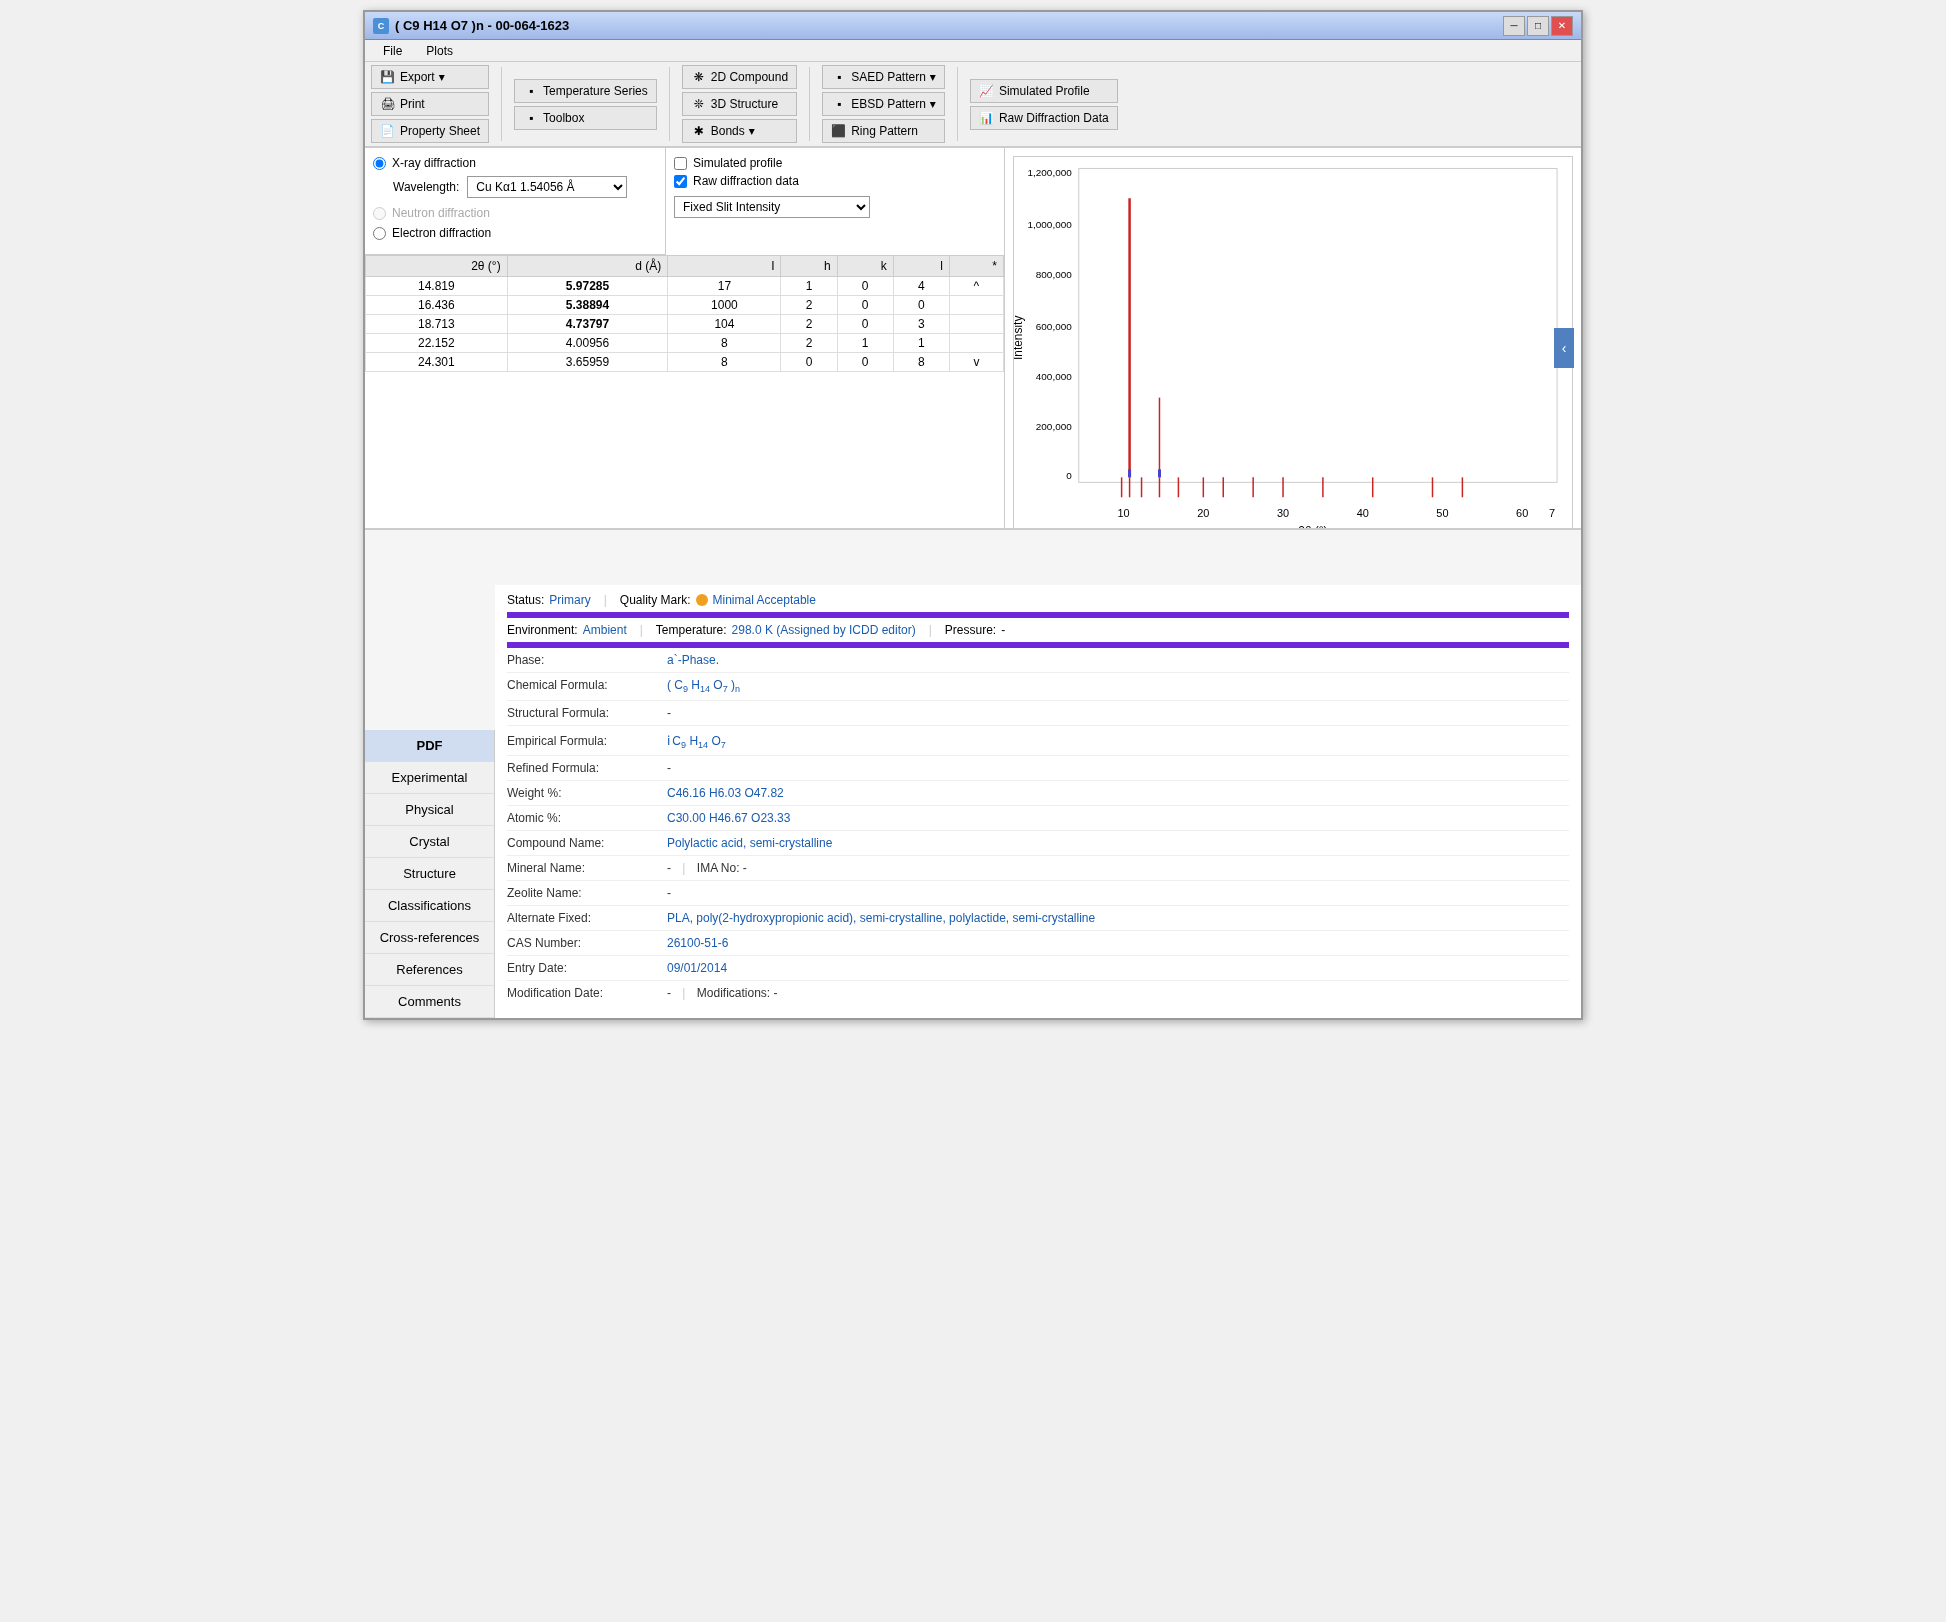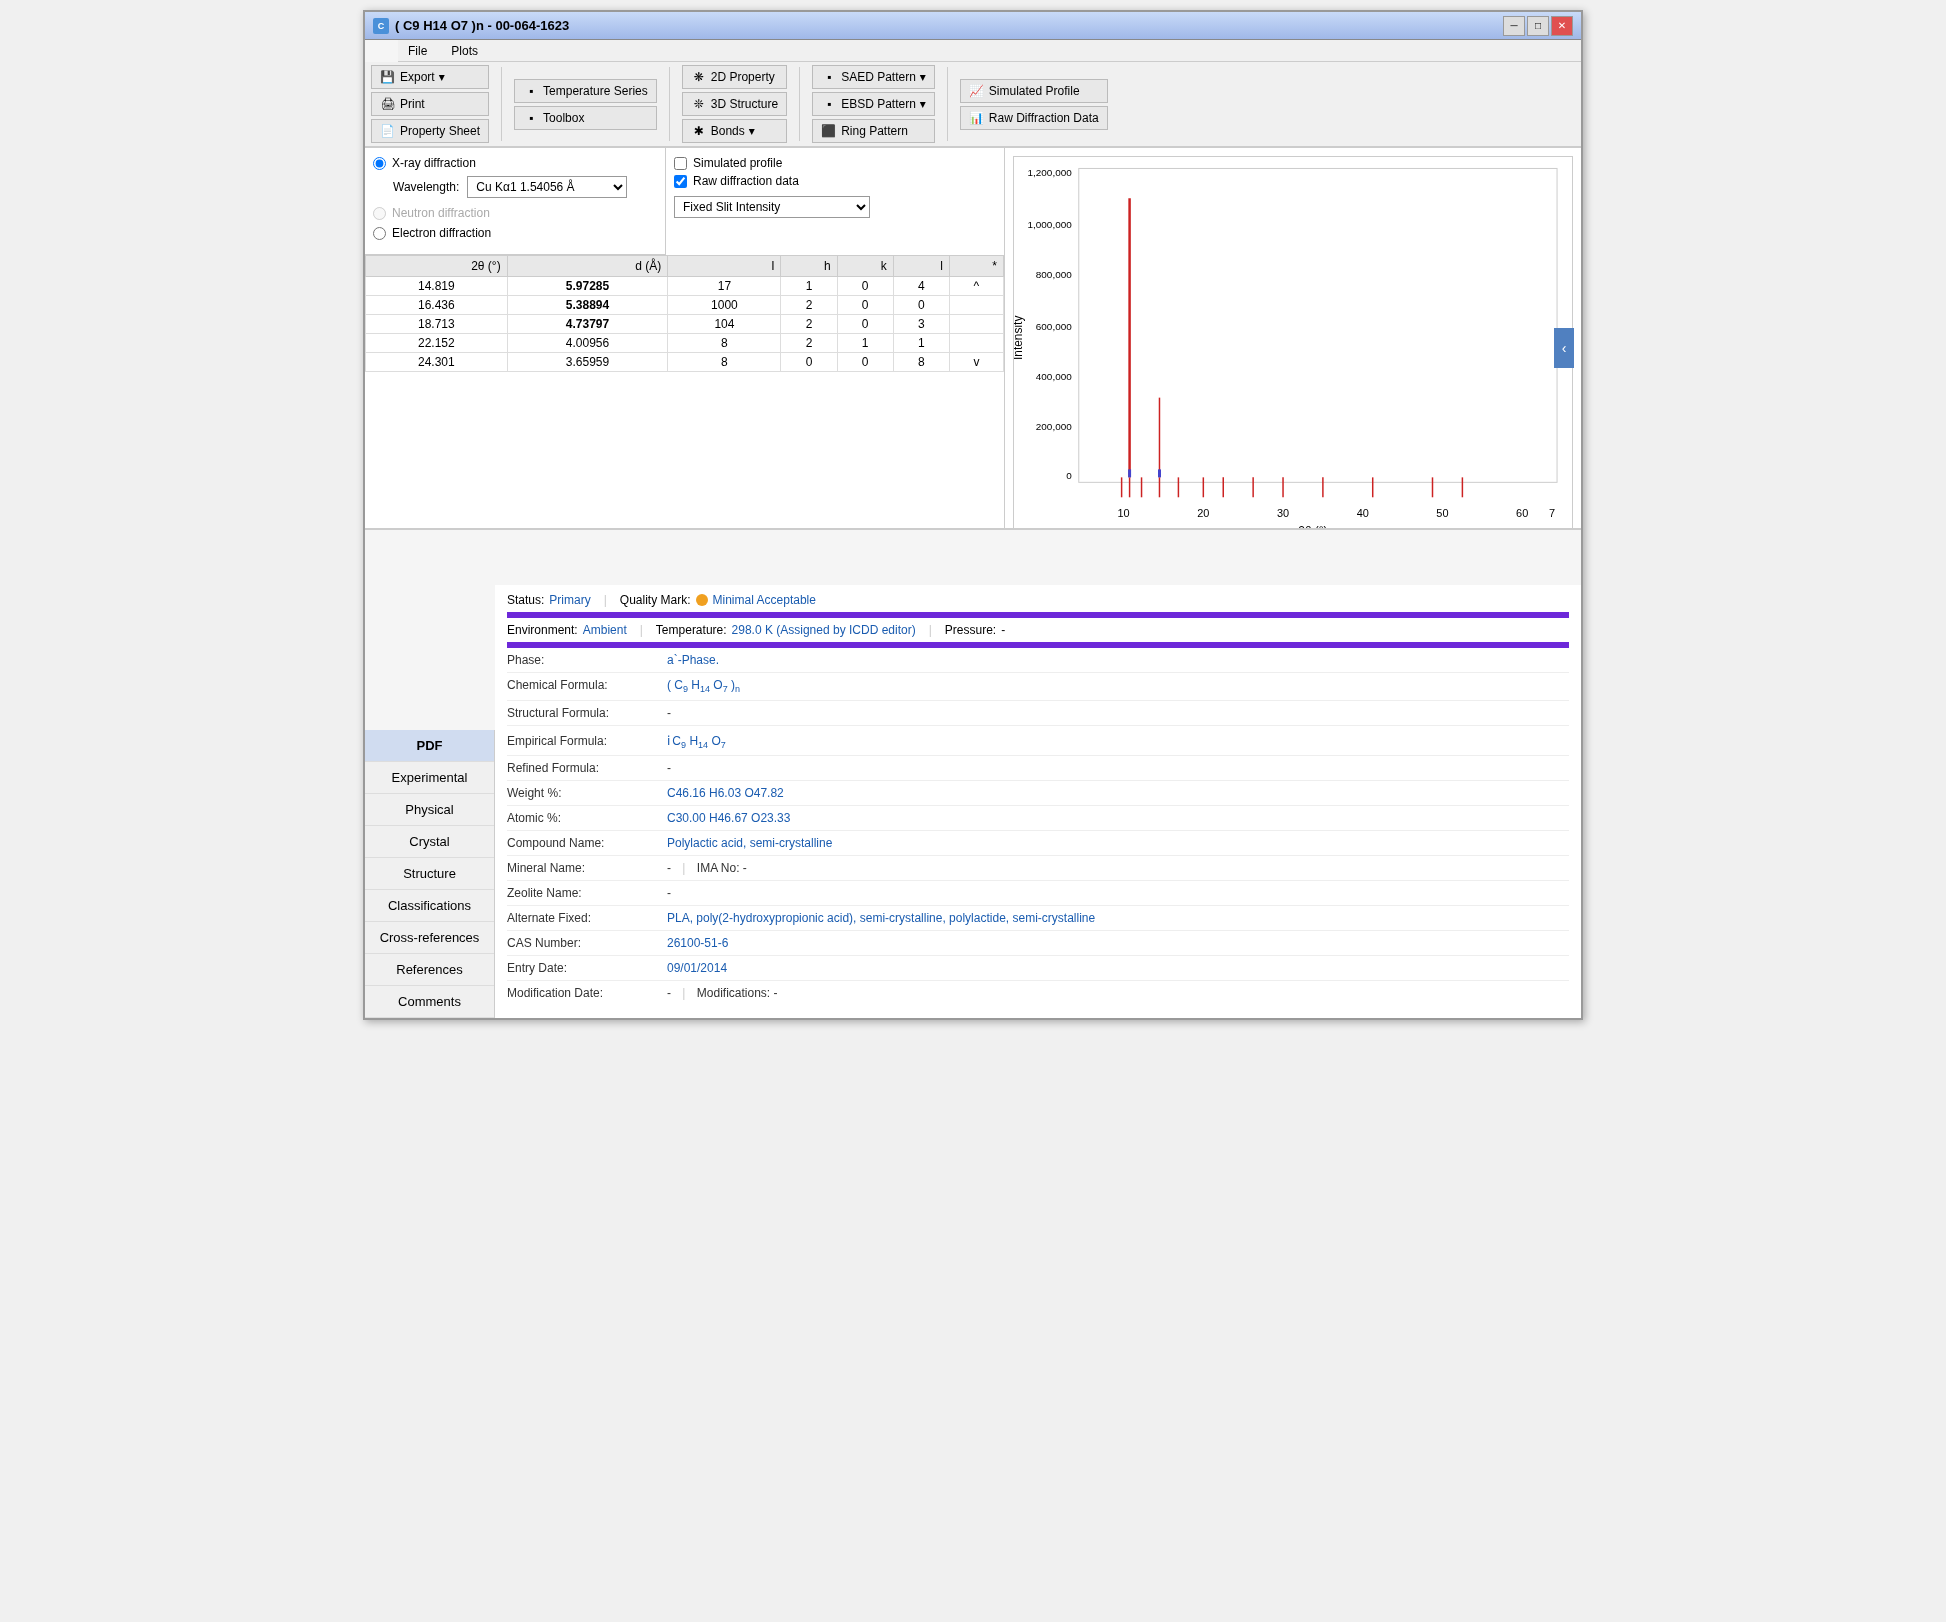--- a/index.html
+++ b/index.html
@@ -59,27 +59,26 @@
       border: 1px solid #999;
       cursor: pointer;
       display: flex;
       align-items: center;
       justify-content: center;
       font-size: 10px;
     }
     .title-btn.close { background: #e05050; color: white; }
     .menu-bar {
       background: #f0f0f0;
-      padding: 2px 4px;
+      padding: 2px 12px;
       display: flex;
       gap: 12px;
       border-bottom: 1px solid #ccc;
       height: 22px;
       align-items: center;
-      margin-left: 33px;
     }
     .menu-item {
       cursor: pointer;
       padding: 1px 6px;
       font-size: 12px;
     }
     .toolbar {
       background: #f0f0f0;
       border-bottom: 2px solid #ccc;
       padding: 3px 6px;
@@ -356,21 +355,21 @@
         <div class="toolbar-btn-icon">▪</div>
         <span>Toolbox</span>
       </div>
     </div>
 
     <div class="toolbar-sep"></div>
 
     <div class="toolbar-col">
       <div class="toolbar-btn">
         <div class="toolbar-btn-icon">❋</div>
-        <span>2D Property</span>
+        <span>2D Compound</span>
       </div>
       <div class="toolbar-btn">
         <div class="toolbar-btn-icon">❊</div>
         <span>3D Structure</span>
       </div>
       <div class="toolbar-btn">
         <div class="toolbar-btn-icon">✱</div>
         <span>Bonds</span>
         <span>▾</span>
       </div>

